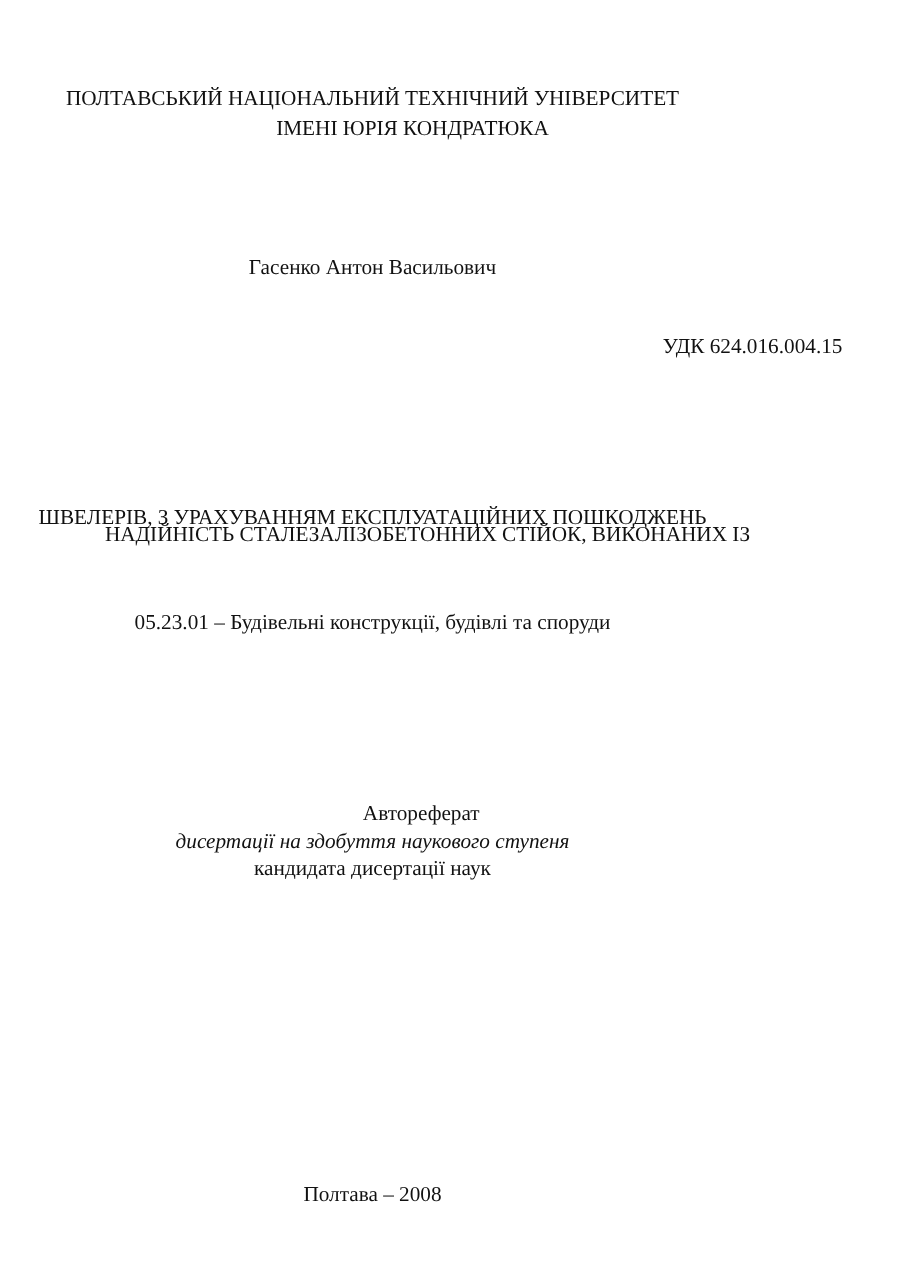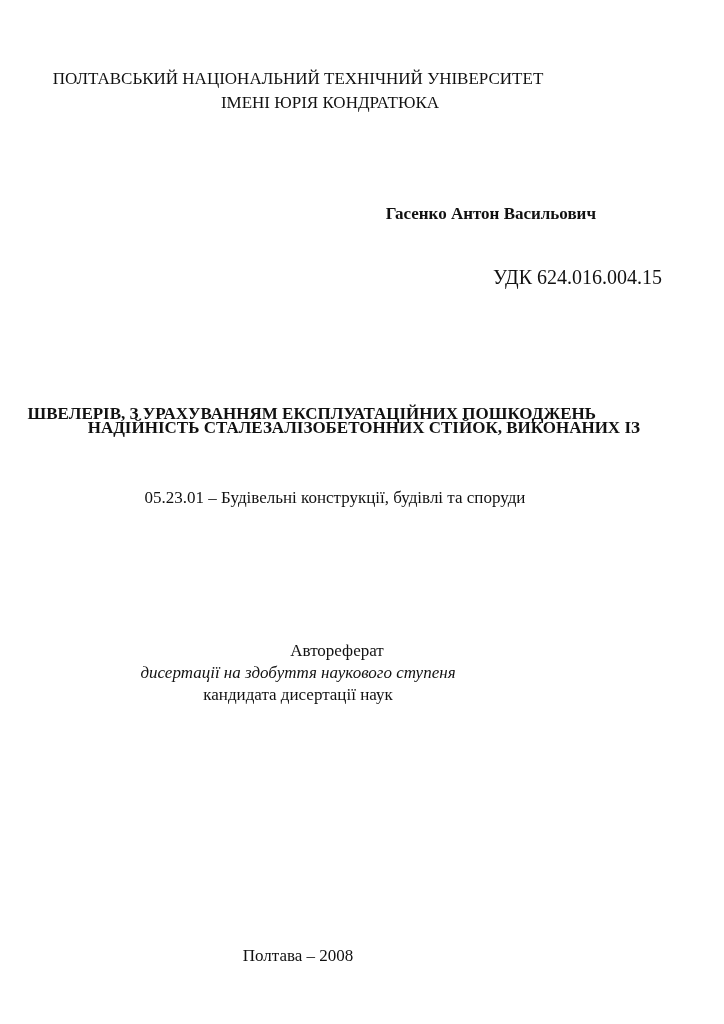--- a/index.html
+++ b/index.html
@@ -1,35 +1,35 @@
 <!DOCTYPE html>
 <html><head>
   <meta charset="utf-8">
   <style>
     html, body { margin: 0; padding: 0; background: #ffffff; }
     body { width: 724px; height: 1024px; position: relative; overflow: hidden;
            font-family: "Liberation Serif", serif; color: #111; }
     .line { position: absolute; left: 0; width: 596px; text-align: center; font-size: 17px; line-height: 22px; white-space: nowrap; }
-    .bold { font-weight: bold; text-align: right; }
-    .right { position: absolute; right: 62px; font-size: 20px; line-height: 22px; white-space: nowrap; }
+    .bold { font-weight: normal; }
+    .right { position: absolute; right: 50px; font-size: 17px; line-height: 22px; white-space: nowrap; }
   </style>
 </head>
 <body>
 
 <div>
   <div class="line" style="top:68px;">ПОЛТАВСЬКИЙ НАЦІОНАЛЬНИЙ ТЕХНІЧНИЙ УНІВЕРСИТЕТ</div>
   <div class="line" style="top:92px;padding-left:32px;">ІМЕНІ ЮРІЯ КОНДРАТЮКА</div>
 
   <div class="line bold" style="top:203px;">Гасенко Антон Васильович</div>
 
   <div class="right" style="top:266px;">УДК 624.016.004.15</div>
 
   <div class="line bold" style="top:417px;margin-left:44px;">НАДІЙНІСТЬ СТАЛЕЗАЛІЗОБЕТОННИХ СТІЙОК, ВИКОНАНИХ ІЗ</div>
   <div class="line bold" style="top:403px;">ШВЕЛЕРІВ, З УРАХУВАННЯМ ЕКСПЛУАТАЦІЙНИХ ПОШКОДЖЕНЬ</div>
 
-  <div class="line" style="top:487px;padding-left:37px;">05.23.01 – Будівельні конструкції, будівлі та споруди</div>
+  <div class="line" style="top:487px;">05.23.01 – Будівельні конструкції, будівлі та споруди</div>
 
   <div class="line" style="top:640px;margin-left:39px;">Автореферат</div>
   <div class="line" style="top:662px;font-style:italic;">дисертації на здобуття наукового ступеня</div>
   <div class="line" style="top:684px;">кандидата дисертації наук</div>
 
   <div class="line" style="top:945px;">Полтава – 2008</div>
 </div>
 
 </body></html>

